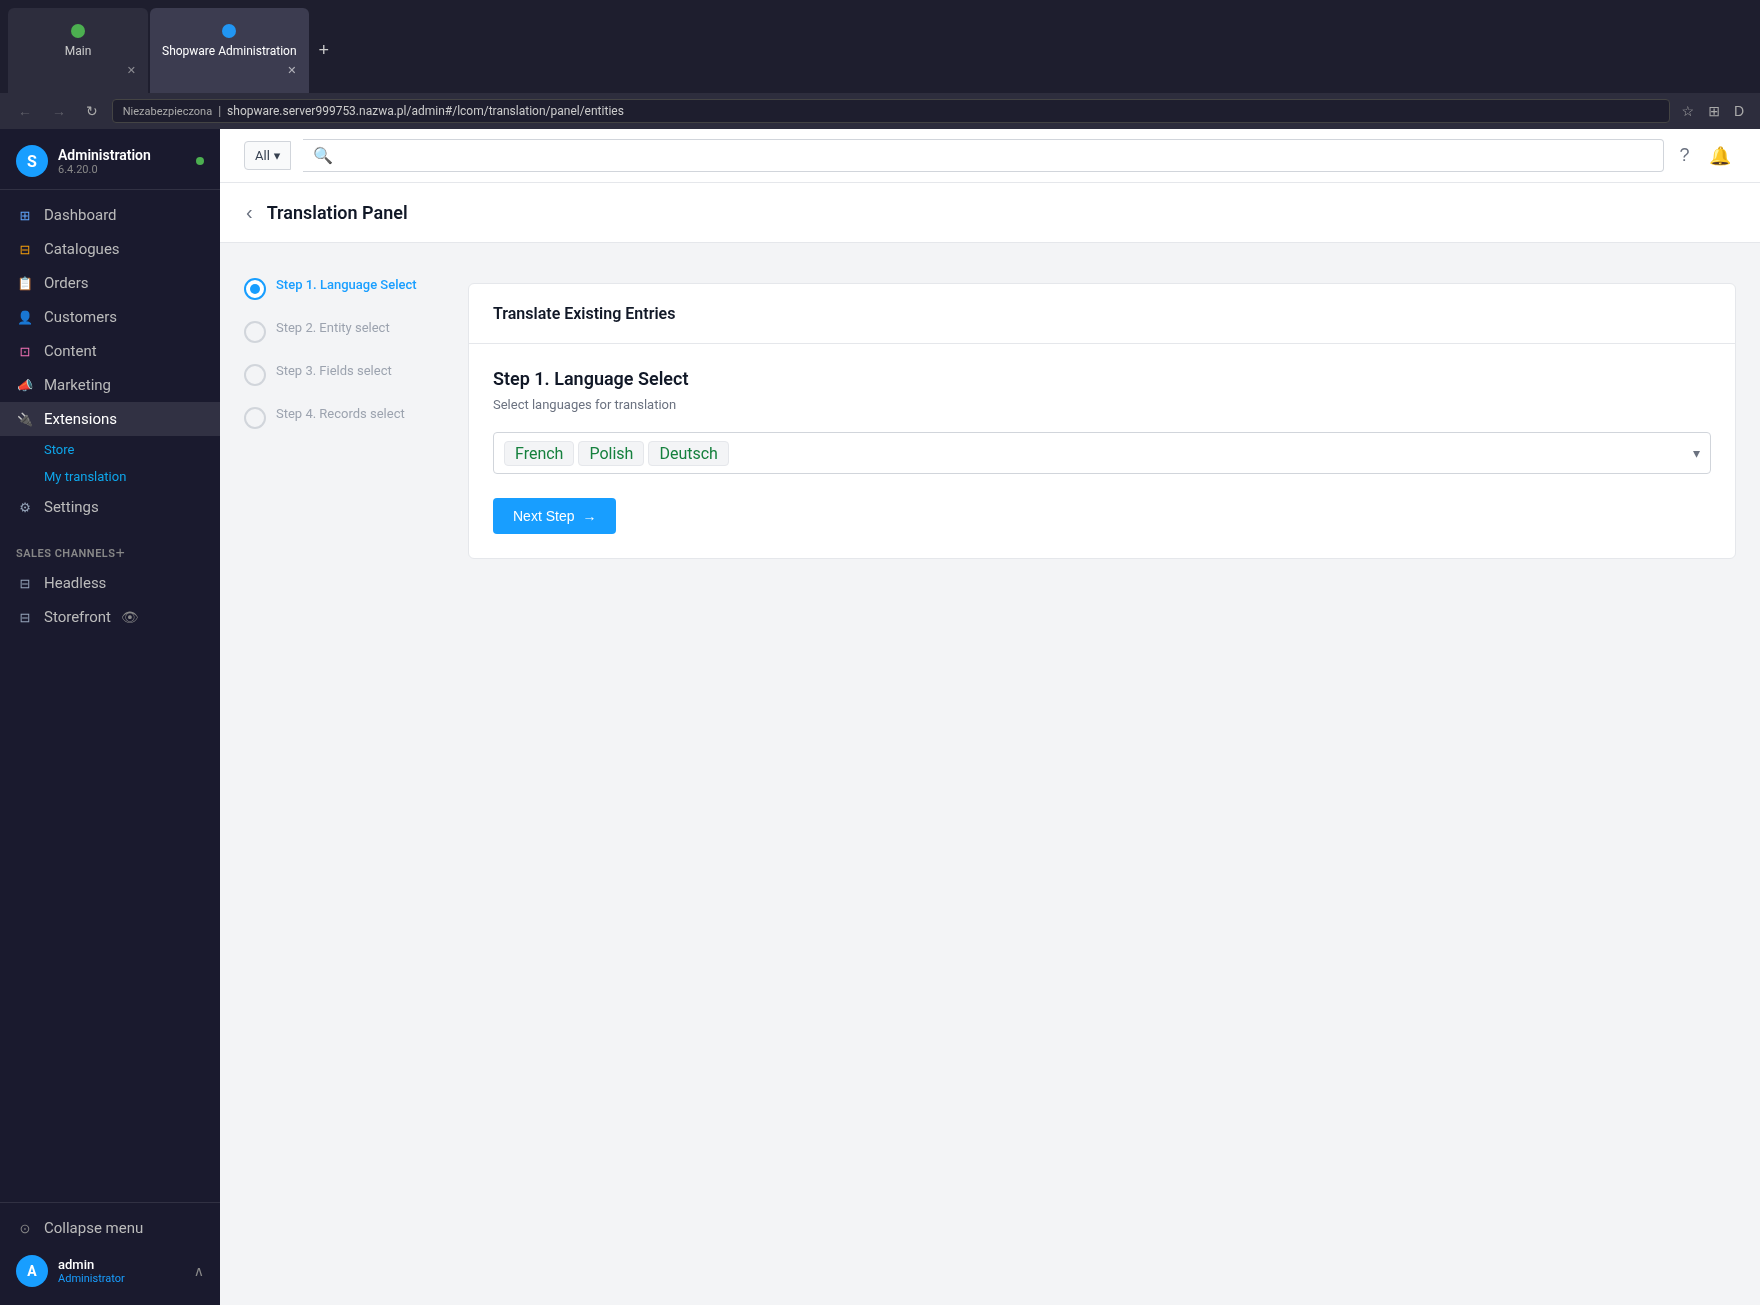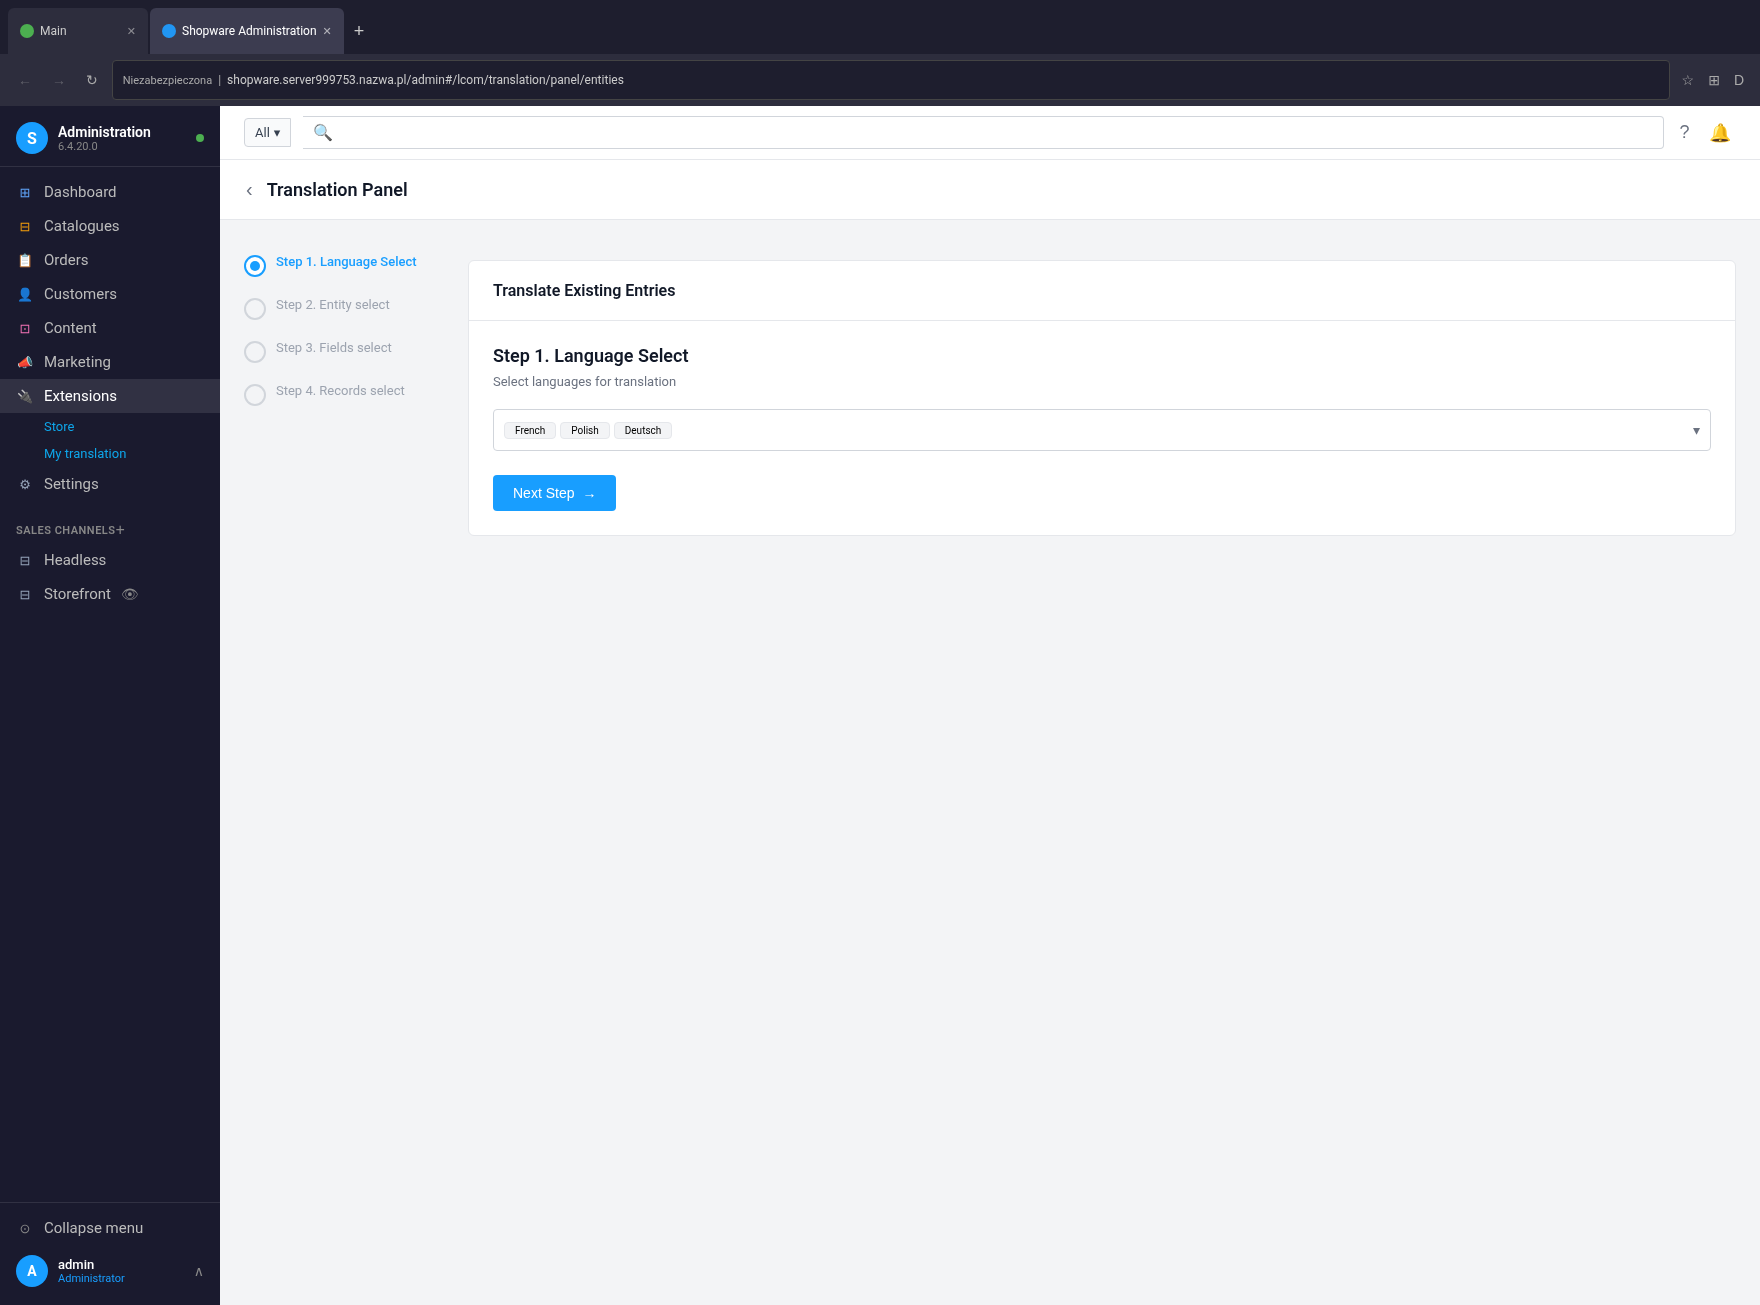--- a/index.html
+++ b/index.html
@@ -1,31 +1,31 @@
 <!DOCTYPE html>
 <html><head>
   <meta charset="utf-8">
   <style>
     * { box-sizing: border-box; margin: 0; padding: 0; }
     body { font-family: -apple-system, BlinkMacSystemFont, 'Segoe UI', Roboto, sans-serif; background: #f5f5f5; display: flex; flex-direction: column; height: 100vh; overflow: hidden; }
 
     
     .browser-chrome { background: #2d2d2d; padding: 0; }
     .tab-bar { display: flex; align-items: center; padding: 8px 8px 0; background: #1e1e2e; gap: 2px; }
-    .tab { display: flex; align-items: center; gap: 6px; padding: 16px 12px; border-radius: 6px 6px 0 0; font-size: 12px; color: #ccc; cursor: pointer; background: #2d2d3d; min-width: 140px; }
+    .tab { display: flex; align-items: center; gap: 6px; padding: 16px 12px; border-radius: 6px 6px 0 0; font-size: 12px; color: #ccc; cursor: pointer; background: #2d2d3d; min-width: 140px; flex-direction: column; }
     .tab.active { background: #3c3c50; color: #fff; }
     .tab-icon { width: 14px; height: 14px; border-radius: 50%; }
     .tab-icon.green { background: #4caf50; }
     .tab-icon.blue { background: #2196f3; }
     .tab-close { margin-left: auto; opacity: 0.6; font-size: 11px; }
     .tab-new { background: none; border: none; color: #ccc; font-size: 18px; padding: 4px 8px; cursor: pointer; }
     .address-bar { display: flex; align-items: center; padding: 6px 12px; background: #2d2d3d; gap: 8px; }
     .nav-btn { background: none; border: none; color: #aaa; font-size: 14px; cursor: pointer; padding: 2px 6px; }
     .nav-btn.disabled { opacity: 0.4; }
-    .url-bar { flex: 1; background: #1e1e2e; border: 1px solid #444; border-radius: 4px; padding: 12px 10px; color: #ddd; font-size: 12px; display: flex; align-items: flex-end; gap: 6px; }
+    .url-bar { flex: 1; background: #1e1e2e; border: 1px solid #444; border-radius: 4px; padding: 4px 10px; color: #ddd; font-size: 12px; display: flex; align-items: flex-end; gap: 6px; }
     .url-secure { color: #aaa; font-size: 11px; }
     .url-text { color: #ccc; font-size: 12px; }
     .browser-actions { display: flex; gap: 6px; }
     .browser-action-btn { background: none; border: none; color: #aaa; font-size: 14px; cursor: pointer; padding: 2px 4px; }
 
     
     .app { display: flex; flex: 1; overflow: hidden; }
 
     
     .sidebar { width: 220px; background: #1a1a2e; color: #fff; display: flex; flex-direction: column; overflow-y: auto; flex-shrink: 0; }
@@ -87,21 +87,21 @@
     
     .translation-card { flex: 1; background: #fff; border-radius: 6px; border: 1px solid #e5e7eb; overflow: hidden; margin-top: 16px; }
     .card-header { padding: 20px 24px; border-bottom: 1px solid #e5e7eb; }
     .card-title { font-size: 16px; font-weight: 600; color: #111827; }
     .card-body { padding: 24px; }
     .step-heading { font-size: 18px; font-weight: 600; color: #111827; margin-bottom: 8px; }
     .step-subtext { font-size: 13px; color: #6b7280; margin-bottom: 20px; }
 
     
     .language-select-wrap { border: 1px solid #d1d5db; border-radius: 4px; display: flex; align-items: center; flex-wrap: wrap; gap: 4px; padding: 6px 10px; min-height: 42px; cursor: pointer; }
-    .lang-tag { background: #f3f4f6; border: 1px solid #e5e7eb; border-radius: 4px; padding: 2px 10px; font-size: 10px; color: #000000; }
+    .lang-tag { background: #f3f4f6; border: 1px solid #e5e7eb; border-radius: 4px; padding: 2px 10px; font-size: 16px; color: #15803d; }
     .select-arrow { margin-left: auto; color: #6b7280; font-size: 14px; }
 
     
     .next-step-btn { margin-top: 24px; background: #189eff; color: #fff; border: none; border-radius: 4px; padding: 10px 20px; font-size: 14px; font-weight: 500; cursor: pointer; display: flex; align-items: center; gap: 8px; }
 
     
     .icon-dashboard { color: #60a5fa; }
     .icon-catalogues { color: #f59e0b; }
     .icon-orders { color: #a78bfa; }
     .icon-customers { color: #34d399; }

